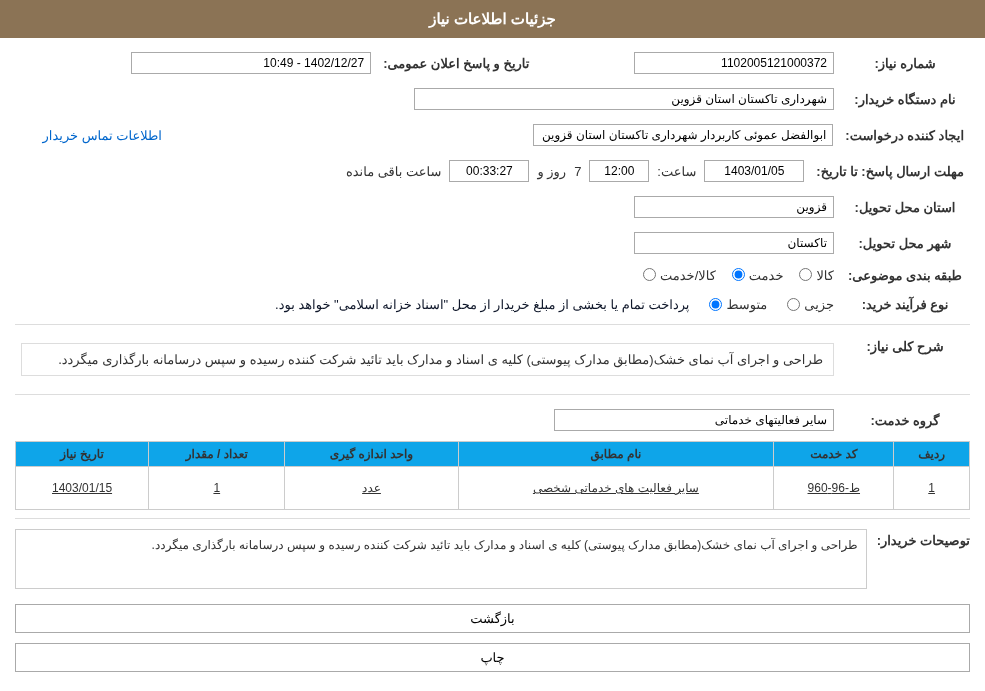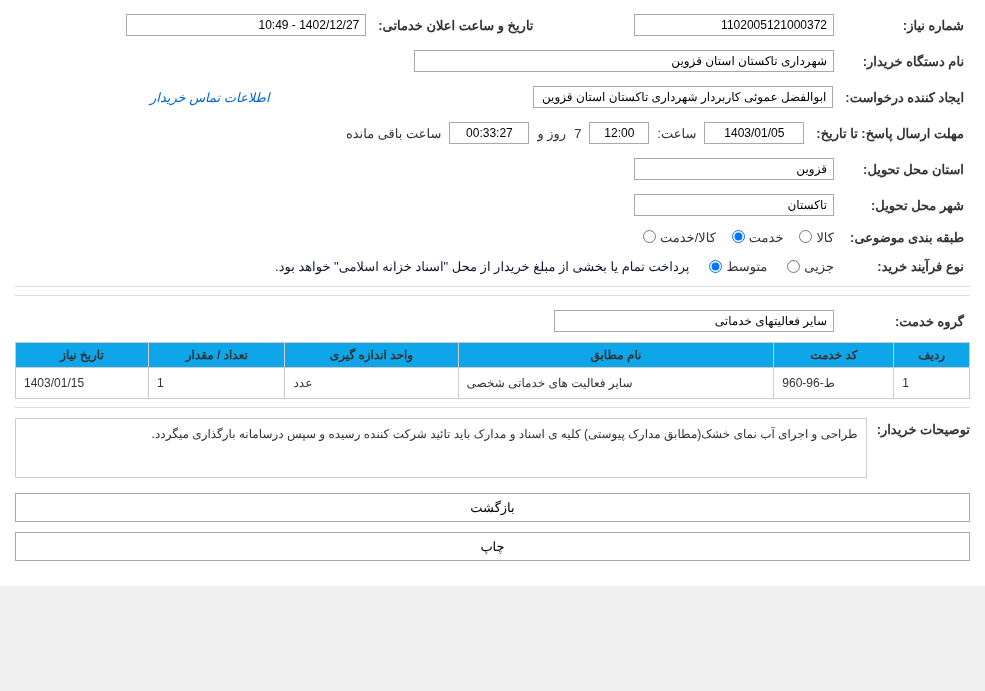--- a/index.html
+++ b/index.html
@@ -38,21 +38,21 @@
       margin-bottom: 6px;
     }
     .info-table td {
       padding: 4px 6px;
       vertical-align: middle;
     }
     .label-cell {
       color: #333;
       font-weight: bold;
       white-space: nowrap;
-      text-align: right;
+      text-align: center;
       width: 130px;
     }
     .value-cell input[type="text"] {
       border: 1px solid #aaa;
       padding: 3px 6px;
       font-family: Tahoma, Arial, sans-serif;
       font-size: 12px;
       background: #fff;
       direction: rtl;
     }
@@ -116,22 +116,23 @@
     }
     .data-table th {
       background: #0ea5e9;
       border: 1px solid #ccc;
       padding: 5px 8px;
       text-align: center;
       font-weight: bold;
     }
     .data-table td {
       border: 1px solid #ccc;
-      padding: 8px 8px;
-      text-align: left;
+      padding: 14px 8px;
+      text-align: center;
+      text-decoration: underline;
     }
     .buyer-notes {
       margin-top: 10px;
     }
     .buyer-notes-row {
       display: flex;
       gap: 10px;
       align-items: flex-start;
       direction: rtl;
     }
@@ -184,31 +185,34 @@
     .inner-section {
       border: 1px solid #ddd;
       padding: 8px 10px;
       margin: 6px 0;
     }
   </style>
 </head>
 <body>
 
 <div class="page-wrapper">
+  <div class="header-bar">
+    <span>جزئیات اطلاعات نیاز</span>
+  </div>
 
   <div class="content">
 
     <table class="info-table">
       <tbody>
           <tr>
         <td class="label-cell">شماره نیاز:</td>
         <td class="value-cell">
           <input type="text" class="input-id" readonly="" value="1102005121000372" style="">
         </td>
-        <td class="label-cell" style="text-align:right;">تاریخ و ساعت اعلان خدماتی:</td>
+        <td class="label-cell" style="text-align:right;">تاریخ و پاسخ اعلان عمومی:</td>
         <td class="value-cell">
           <input type="text" class="input-medium" readonly="" value="1402/12/27 - 10:49" style="">
         </td>
       </tr>
     </tbody>
       </table>
 
     <table class="info-table">
       <tbody>
           <tr>
@@ -222,21 +226,21 @@
     </tbody>
       </table>
 
     <table class="info-table">
       <tbody>
           <tr>
         <td class="label-cell">ایجاد کننده درخواست:</td>
         <td class="value-cell">
           <input type="text" style="width: 300px;" readonly="" value="ابوالفضل عموئی کاربردار شهرداری تاکستان استان قزوین">
         </td>
-        <td style="text-align:right; padding-right:10px;font-style:italic;">
+        <td style="text-align:left; padding-right:10px;">
           <a class="link-text">اطلاعات تماس خریدار</a>
         </td>
         <td></td>
       </tr>
     </tbody>
       </table>
 
     <table class="info-table">
       <tbody>
           <tr>
@@ -324,20 +328,32 @@
             </label>
             <span style="font-size:13px; color:#0f172a;">پرداخت تمام یا بخشی از مبلغ خریدار از محل "اسناد خزانه اسلامی" خواهد بود.</span>
           </div>
         </td>
       </tr>
     </tbody>
       </table>
 
     <hr class="separator">
 
+    <table class="info-table">
+      <tbody>
+          <tr>
+        <td class="label-cell" style="vertical-align:top; padding-top:6px;">شرح کلی نیاز:</td>
+        <td class="value-cell">
+          <div class="inner-section">
+            <span>طراحی و اجرای آب نمای خشک(مطابق مدارک پیوستی) کلیه ی اسناد و مدارک باید تائید شرکت کننده رسیده و سپس درسامانه بارگذاری میگردد.</span>
+          </div>
+        </td>
+      </tr>
+    </tbody>
+      </table>
 
     <hr class="separator">
 
     <div class="services-section">
 
       <table class="info-table">
         <tbody>
             <tr>
           <td class="label-cell">گروه خدمت:</td>
           <td class="value-cell">

